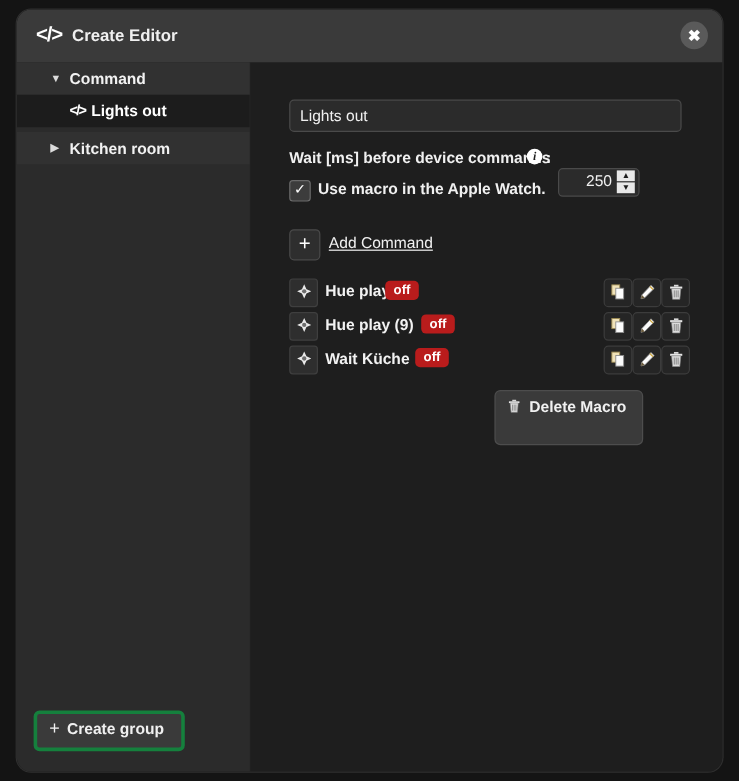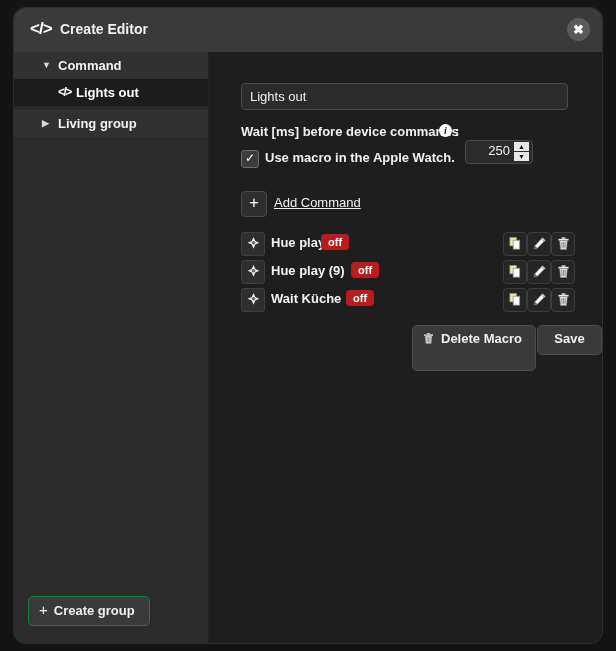--- a/index.html
+++ b/index.html
@@ -117,21 +117,21 @@
   }
   .tree-gap { height: 4px; }
 
   #create-group-btn {
     position: absolute;
     left: 14px;
     bottom: 17px;
     height: 28px;
     padding: 0 14px 0 10px;
     background: #3a3a3a;
-    border: 1px solid #15803d;
+    border: 3px solid #15803d;
     border-radius: 5px;
     color: #f0f0f0;
     font-size: 13px;
     font-weight: bold;
     line-height: 26px;
     cursor: pointer;
     white-space: nowrap;
   }
   #create-group-btn .plus {
     font-size: 15px;
@@ -392,21 +392,21 @@
 
     <div class="tree-item">
       <span class="codeicon">&lt;/&gt;</span>
       <span class="ilabel">Lights out</span>
     </div>
 
     <div class="tree-gap"></div>
 
     <div class="tree-group">
       <span class="tri">▶</span>
-      <span class="glabel">Living group</span>
+      <span class="glabel">Kitchen room</span>
     </div>
 
     <div id="create-group-btn">
       <span class="plus">+</span><span>Create group</span>
     </div>
   </div>
 
   <div id="content">
 
     <input id="name-input" type="text" value="Lights out" style="">
@@ -530,16 +530,15 @@
 
     <div id="delete-macro-btn">
       <svg width="13" height="13" viewBox="0 0 16 16">
         <rect x="6" y="1.4" width="4" height="1.6" fill="#d9d9d9"></rect>
         <rect x="2.6" y="3" width="10.8" height="1.8" fill="#e6e6e6"></rect>
         <path d="M3.9 4.8 L12.1 4.8 L11.2 14.3 L4.8 14.3 Z" fill="#dcdcdc" stroke="#8c8c8c" stroke-width="0.6"></path>
         <path d="M6.3 6.4 L6.3 12.6 M8 6.4 L8 12.6 M9.7 6.4 L9.7 12.6" stroke="#7a7a7a" stroke-width="0.8"></path>
       </svg><span>Delete Macro</span>
     </div>
 
-    <div id="save-btn">Save</div>
 
   </div>
 </div>
 
 </body></html>

